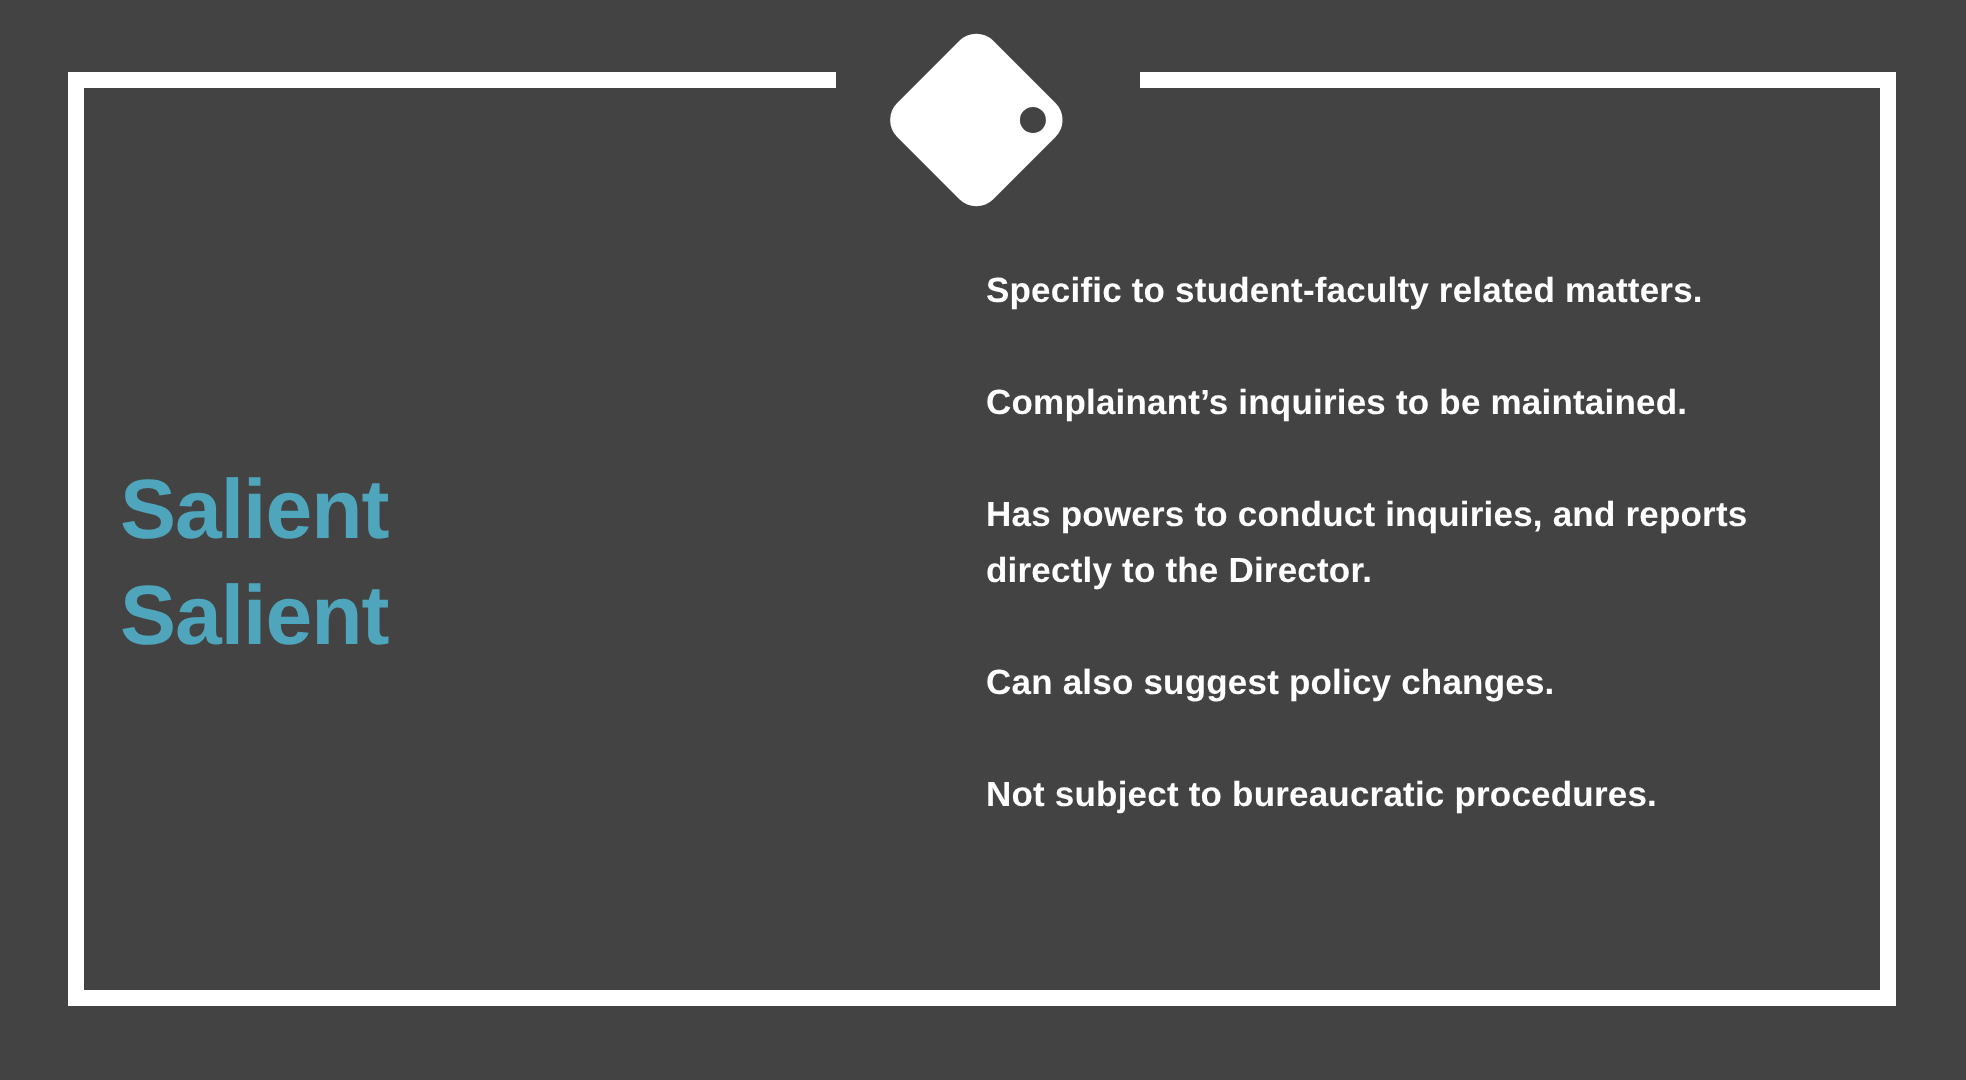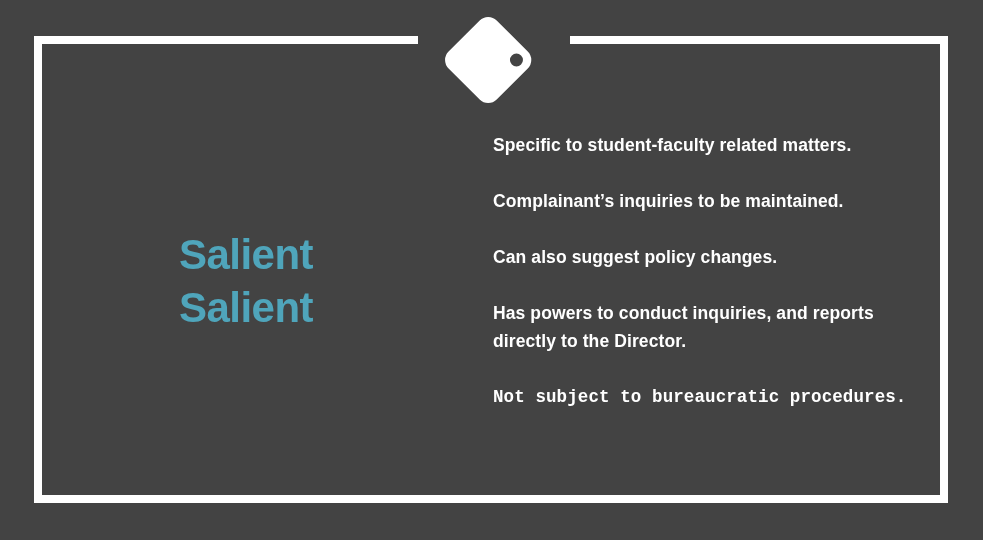--- a/index.html
+++ b/index.html
@@ -76,21 +76,21 @@
     width: 96px;
     height: 96px;
   }
 
   
   .title-block {
     position: absolute;
     left: 60px;
     top: 228px;
     width: 372px;
-    text-align: center;
+    text-align: left;
   }
   .title-line {
     color: #4FA5BB;
     font-size: 42px;
     font-weight: bold;
     line-height: 53px;
     letter-spacing: -0.5px;
   }
 
   
@@ -103,21 +103,20 @@
   .bullet {
     color: #ffffff;
     font-size: 17.5px;
     font-weight: bold;
     line-height: 28px;
     letter-spacing: 0.1px;
     margin-bottom: 28px;
   }
   .bullet:last-child {
     margin-bottom: 16px;
-    font-family: Liberation Mono, monospace;
   }
 </style>
 </head>
 <body>
 
 <div class="slide">
 
   <div class="frame-left"></div>
   <div class="frame-right"></div>
   <div class="frame-bottom"></div>
@@ -134,18 +133,18 @@
   </div>
 
   <div class="title-block">
     <div class="title-line">Salient</div>
     <div class="title-line">Salient</div>
   </div>
 
   <div class="bullets">
     <div class="bullet">Specific to student-faculty related matters.</div>
     <div class="bullet">Complainant’s inquiries to be maintained.</div>
+    <div class="bullet">Has powers to conduct inquiries, and reports directly to the Director.</div>
     <div class="bullet">Can also suggest policy changes.</div>
-    <div class="bullet">Has powers to conduct inquiries, and reports directly to the Director.</div>
     <div class="bullet">Not subject to bureaucratic procedures.</div>
   </div>
 
 </div>
 
 </body></html>

